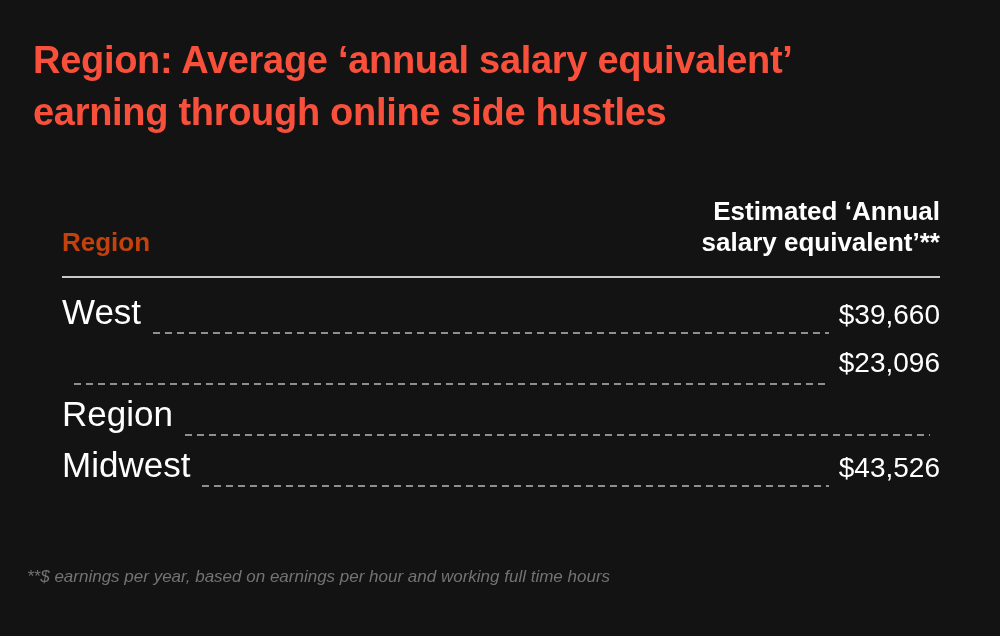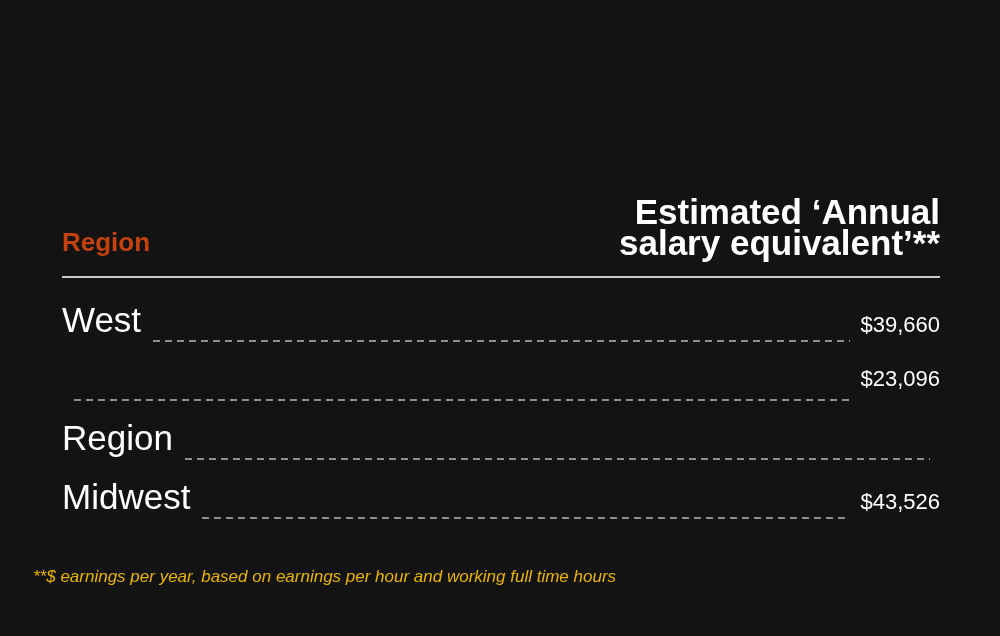--- a/index.html
+++ b/index.html
@@ -54,42 +54,41 @@
   .th-left {
     color: #c2410c;
     font-size: 26px;
     font-weight: bold;
     line-height: 31px;
     white-space: nowrap;
   }
 
   .th-right {
     color: #ffffff;
-    font-size: 35px;
+    font-size: 26px;
     font-weight: bold;
     line-height: 31px;
     text-align: right;
     white-space: pre-line;
   }
 
   .divider {
     height: 2px;
     background: #c9c9c9;
     width: 100%;
   }
 
   .tbody {
     padding-top: 14px;
   }
 
   .row {
     display: flex;
     align-items: baseline;
     height: 51px;
-    margin-top: 8px;
   }
 
   .cell-label {
     color: #ffffff;
     font-size: 35px;
     font-weight: normal;
     line-height: 40px;
     white-space: nowrap;
     flex: 0 0 auto;
   }
@@ -103,45 +102,47 @@
       #8f8f8f 0px,
       #8f8f8f 7px,
       rgba(0,0,0,0) 7px,
       rgba(0,0,0,0) 12px
     );
     align-self: flex-end;
   }
 
   .cell-value {
     color: #ffffff;
-    font-size: 22px;
+    font-size: 28px;
     font-weight: normal;
     line-height: 40px;
     white-space: nowrap;
     flex: 0 0 auto;
     text-align: left;
   }
 
   
   .footnote {
     position: absolute;
-    left: 33px;
+    left: 27px;
     top: 566px;
-    color: #eab308;
+    color: #737373;
     font-size: 17px;
     font-style: italic;
     line-height: 22px;
     white-space: nowrap;
   }
 </style>
 </head>
 <body>
 
 <div class="page">
 
+  <div class="title">Region: Average ‘annual salary equivalent’
+earning through online side hustles</div>
 
   <div class="table">
 
     <div class="thead">
       <div class="th-left">Region</div>
       <div class="th-right">Estimated ‘Annual
 salary equivalent’**</div>
     </div>
 
     <div class="divider"></div>

